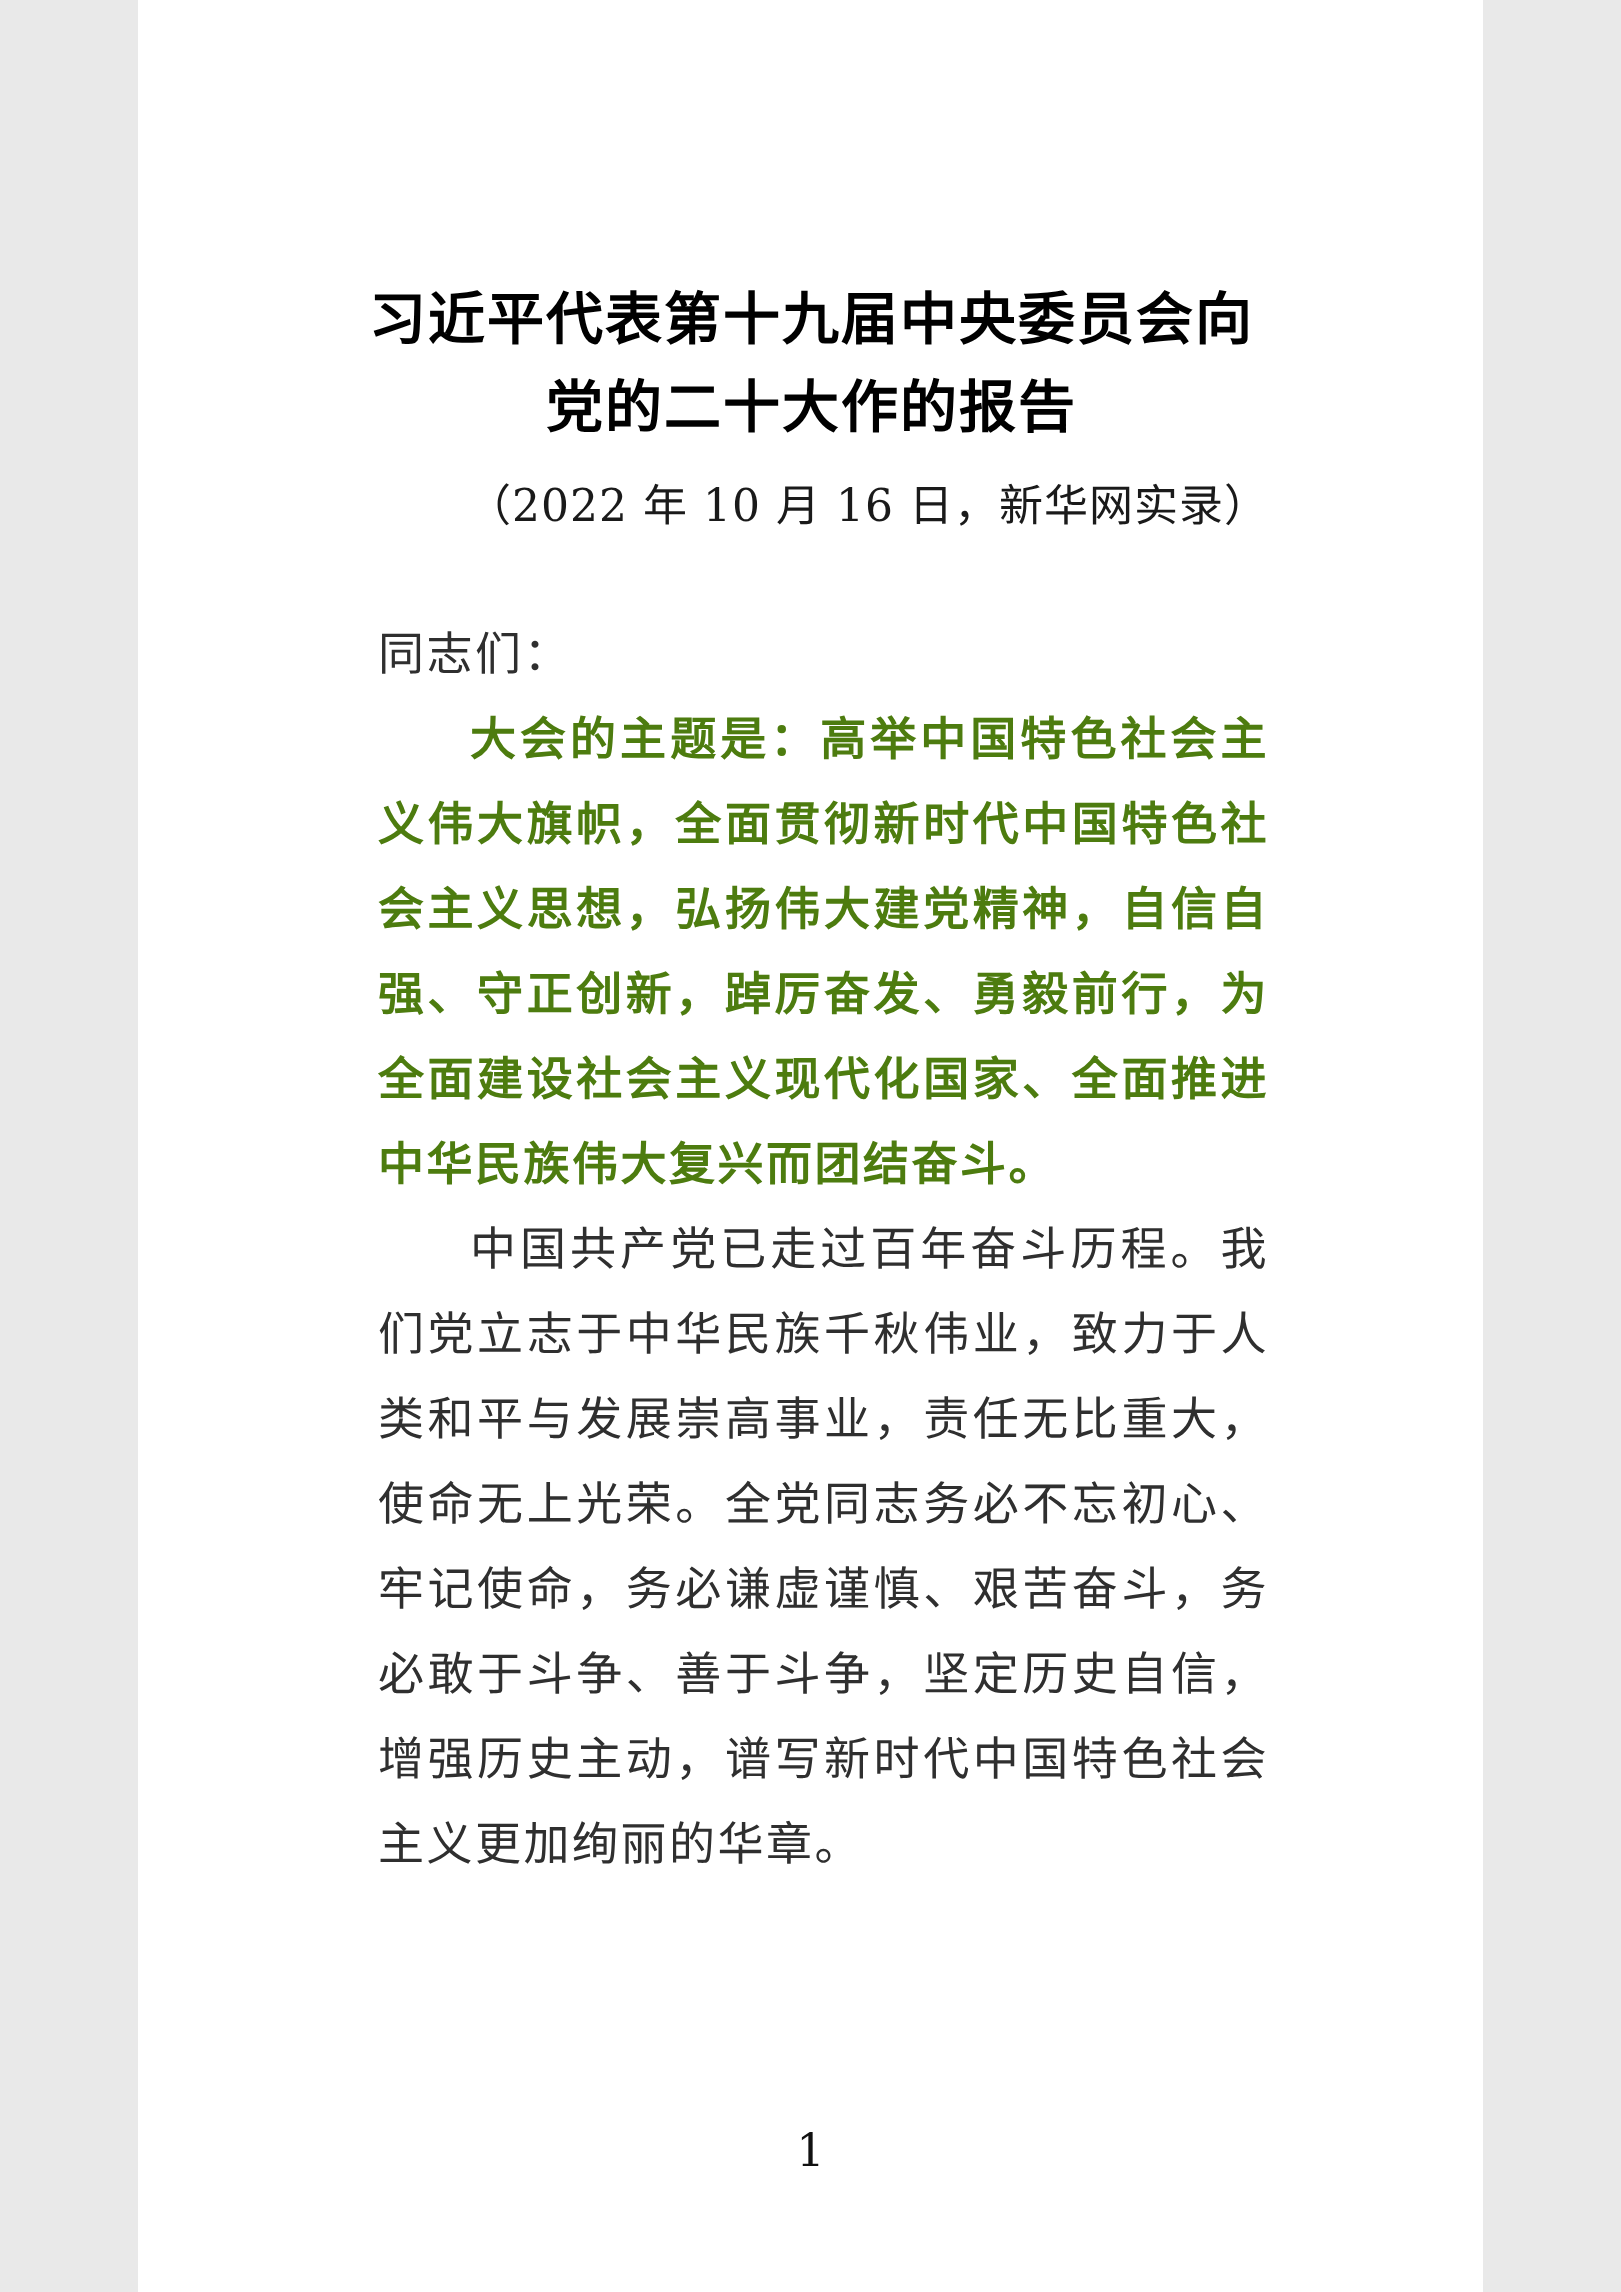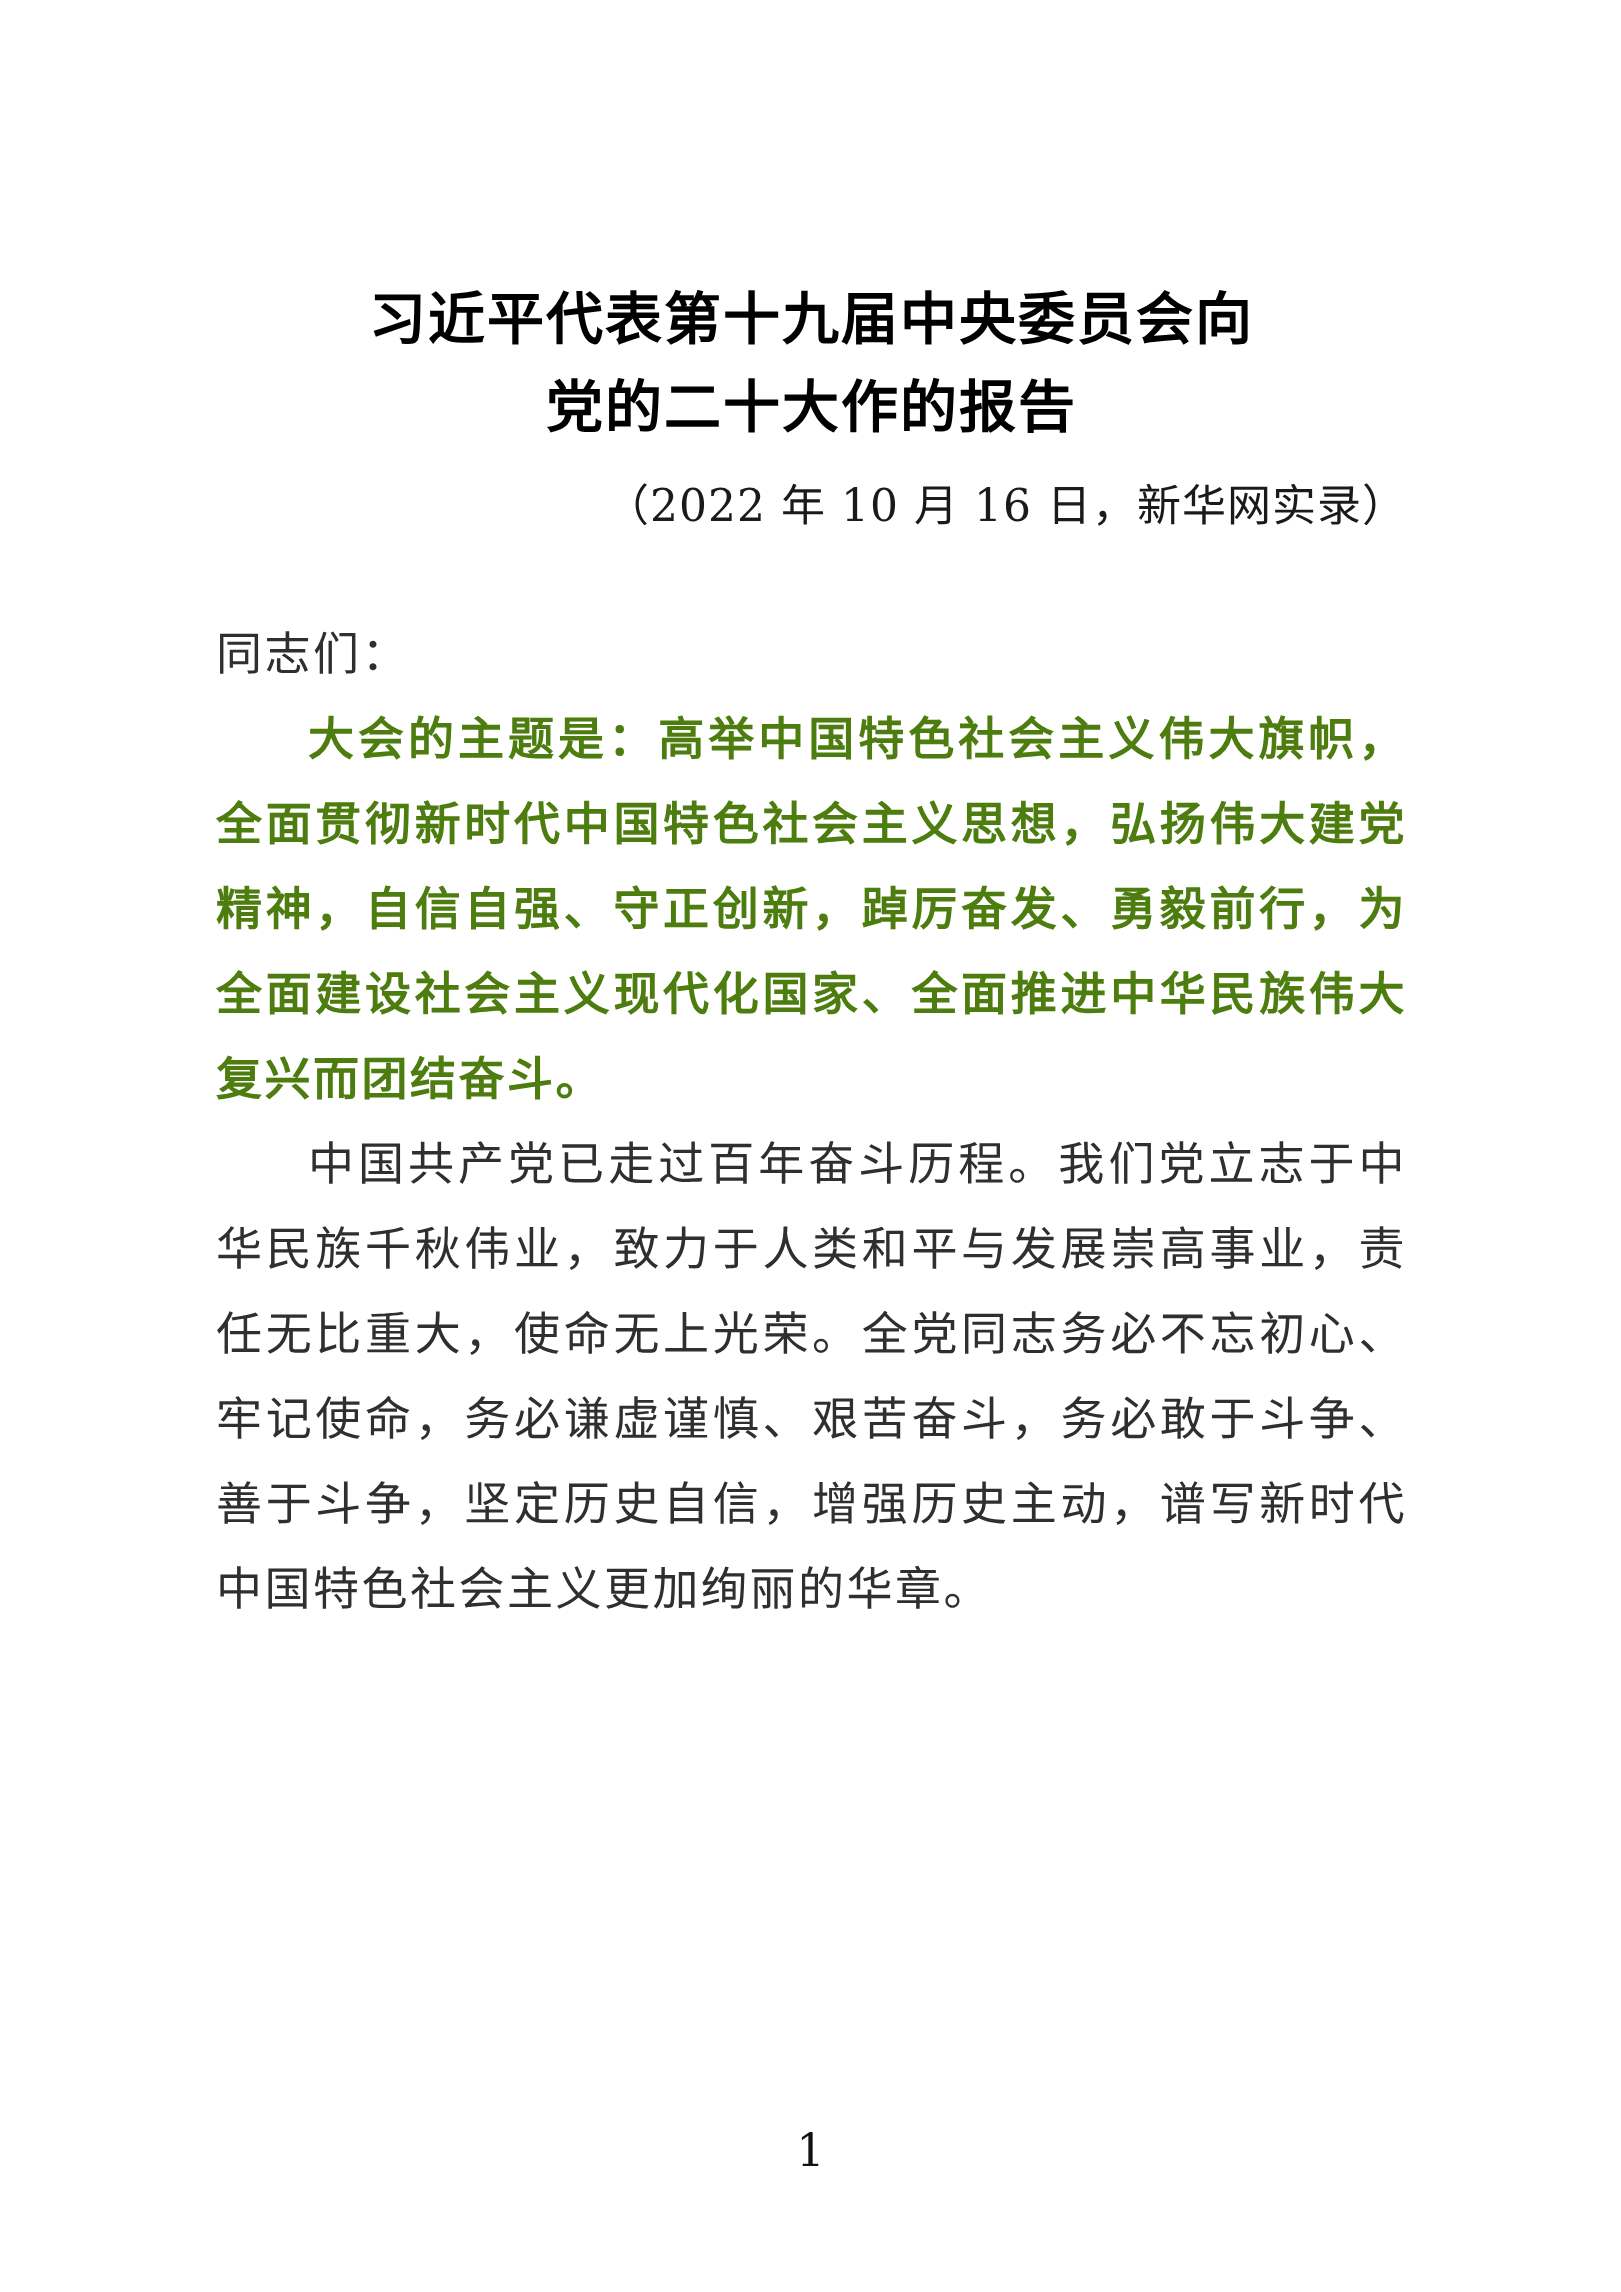--- a/index.html
+++ b/index.html
@@ -1,19 +1,19 @@
 <!DOCTYPE html>
 <html lang="zh-CN"><head>
 <meta charset="utf-8">
 <style>
   * { margin: 0; padding: 0; box-sizing: border-box; }
   html, body { background: #e9e9e9; }
   .page {
     position: relative;
-    width: 1621px;
+    width: 1345px;
     height: 2293px;
     margin: 0 auto;
     background: #ffffff;
     overflow: hidden;
     font-family: "DejaVu Serif", "Liberation Serif", serif;
   }
   .content {
     position: absolute;
     left: 216px;
     right: 214px;
@@ -39,20 +39,21 @@
     font-family: "DejaVu Serif", "Liberation Serif", serif;
   }
   .body-text {
     margin-top: 78px;
     font-size: 46px;
     line-height: 85px;
     letter-spacing: 2.5px;
     color: #2f2f2f;
     text-align: justify;
     text-justify: inter-ideograph;
+    margin-left: 24px;
   }
   .body-text p { margin: 0; }
   .body-text p.indent { text-indent: 2em; }
   .body-text p.bold-para {
     font-family: "DejaVu Sans", "Liberation Sans", sans-serif;
     font-weight: bold;
     color: #4d7c0f;
   }
   .page-number {
     position: absolute;

